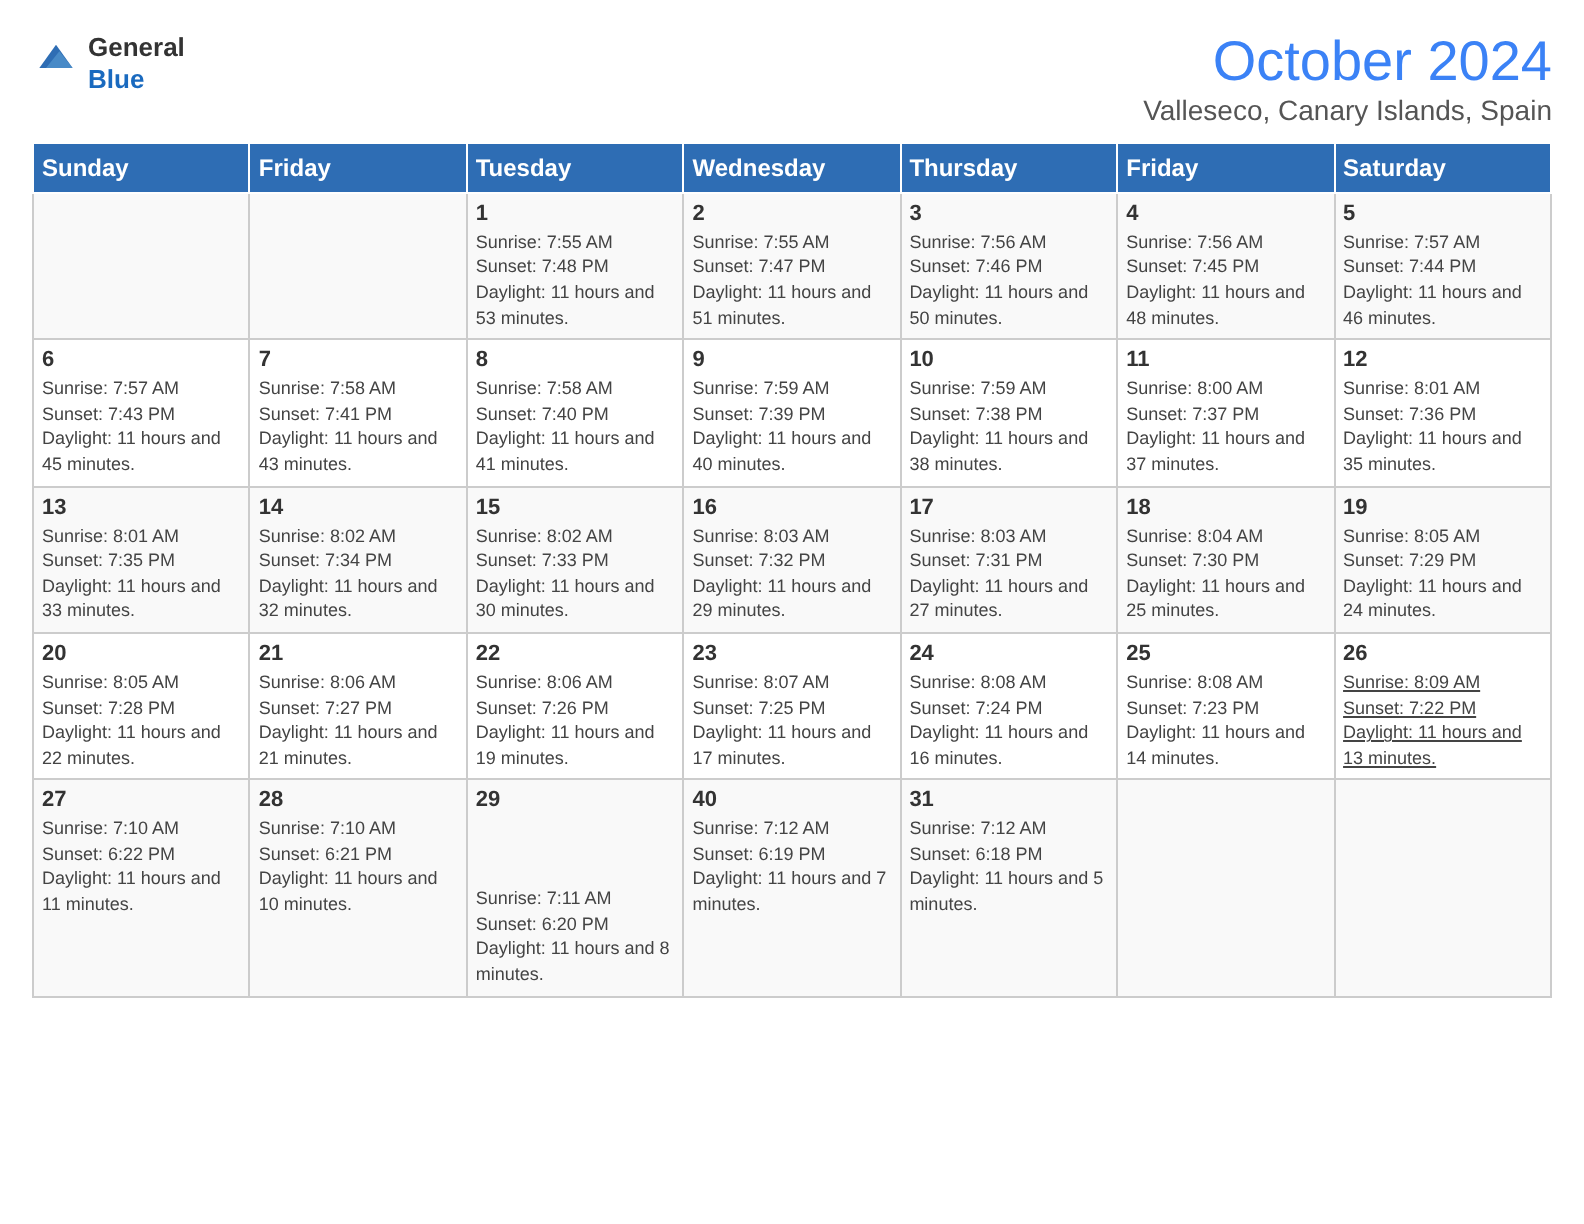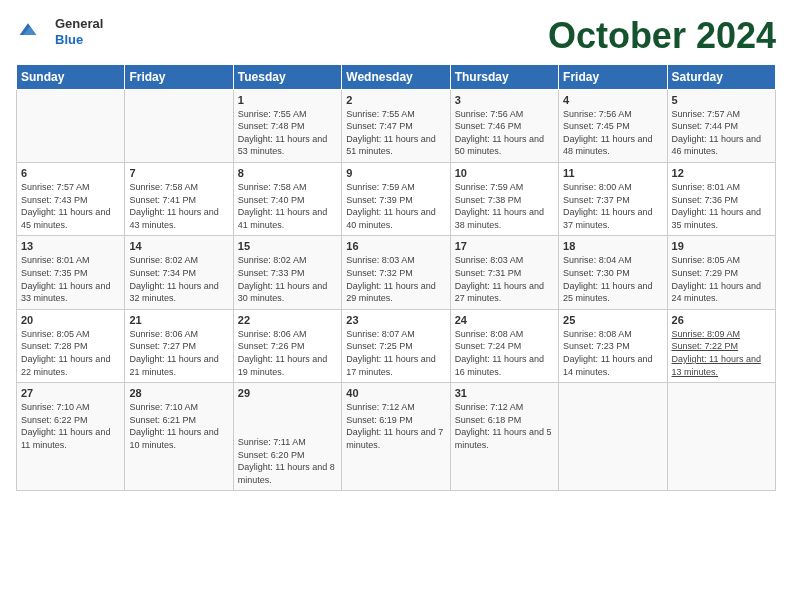--- a/index.html
+++ b/index.html
@@ -12,36 +12,36 @@
     }
     .header {
       display: flex;
       justify-content: space-between;
       align-items: flex-start;
       margin-bottom: 8px;
     }
     .logo {
       display: flex;
       align-items: center;
-      gap: 17px;
+      gap: 6px;
     }
     .logo-general { color: #333; }
     .logo-blue { color: #1a6abf; margin-top: 16px; }
     .logo-icon {
       width: 20px;
       height: 20px;
       margin-left: 2px;
     }
     .title-block {
       text-align: right;
     }
     .month-title {
-      font-size: 36px;
-      font-weight: bold;
-      color: #14532d;
+      font-size: 28px;
+      font-weight: normal;
+      color: #3b82f6;
       line-height: 1.1;
     }
     .subtitle {
       font-size: 14px;
       color: #555;
     }
     table {
       width: 100%;
       border-collapse: collapse;
       table-layout: fixed;
@@ -94,20 +94,21 @@
     </div>
     <div>
       <div style="font-size:13px;font-weight:bold;line-height:1.2;">
         <span class="logo-general">General</span><br>
         <span class="logo-blue">Blue</span>
       </div>
     </div>
   </div>
   <div class="title-block">
     <div class="month-title">October 2024</div>
+    <div class="subtitle">Valleseco, Canary Islands, Spain</div>
   </div>
 </div>
 
 <table>
   <thead>
     <tr>
     <th>Sunday</th>
         <th>Friday</th>
         <th>Tuesday</th>
         <th>Wednesday</th>

